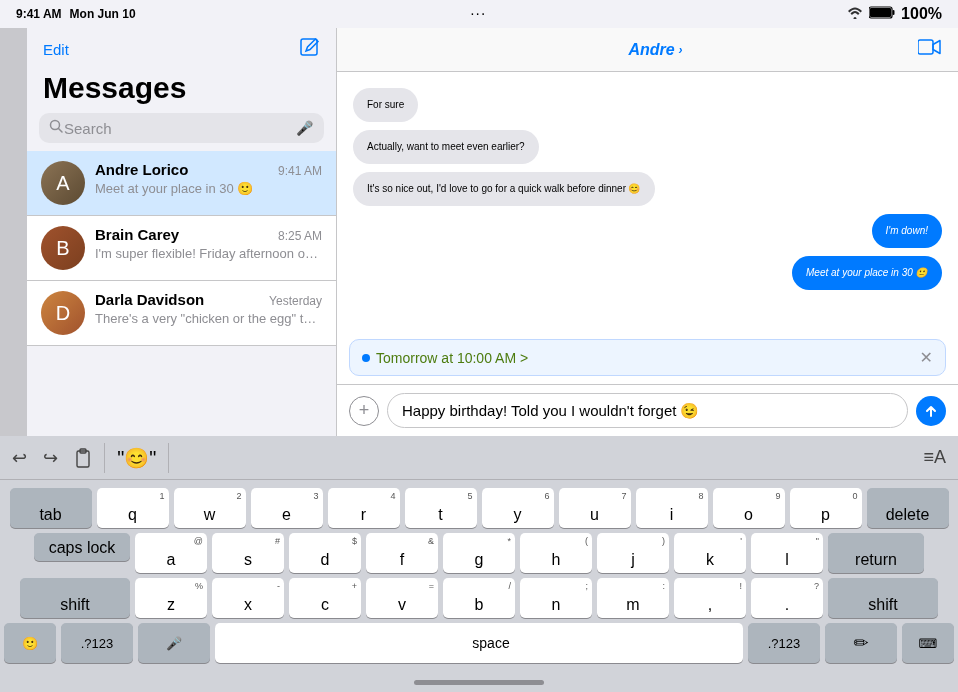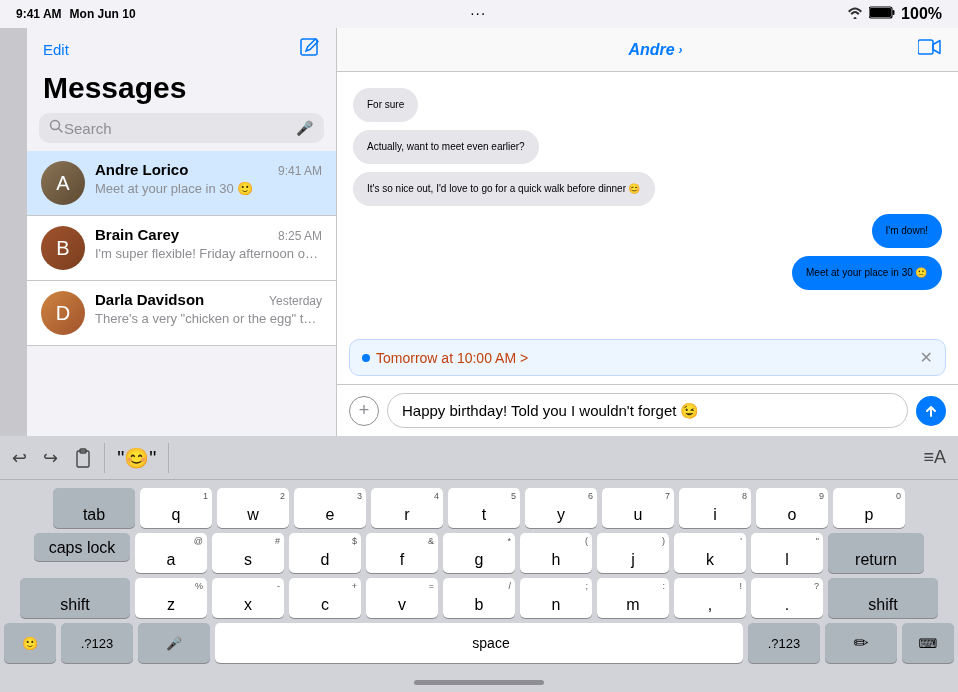--- a/index.html
+++ b/index.html
@@ -248,42 +248,43 @@
     }
 
     .message-bubble.received {
       background: #e5e5ea;
       color: #000;
       align-self: flex-start;
     }
 
     .message-bubble.sent {
       background: #007aff;
-      color: #000000;
+      color: #ffffff;
       align-self: flex-end;
+      font-style: italic;
     }
 
     
     .scheduled-bar {
       margin: 8px 12px;
       background: #edf5ff;
       border: 1px solid #c0d8ff;
       border-radius: 10px;
       padding: 8px 12px;
       display: flex;
       align-items: center;
       justify-content: space-between;
     }
 
     .scheduled-content {
       display: flex;
       align-items: center;
       gap: 6px;
       font-size: 14px;
-      color: #c2410c;
+      color: #4d7c0f;
     }
 
     .scheduled-dot {
       width: 8px;
       height: 8px;
       background: #007aff;
       border-radius: 50%;
     }
 
     .scheduled-close {
@@ -687,20 +688,23 @@
         <span class="key-label">i</span>
       </div>
     <div class="key key-std">
         <span class="key-sublabel">9</span>
         <span class="key-label">o</span>
       </div>
     <div class="key key-std">
         <span class="key-sublabel">0</span>
         <span class="key-label">p</span>
       </div>
+    <div class="key key-special key-delete">
+        <span class="key-label">delete</span>
+      </div>
   </div>
 
   <div class="key-row">
     <div class="key key-special key-caps">
         <span class="key-label">caps lock</span>
       </div>
     <div class="key key-std">
         <span class="key-sublabel">@</span>
         <span class="key-label">a</span>
       </div>

